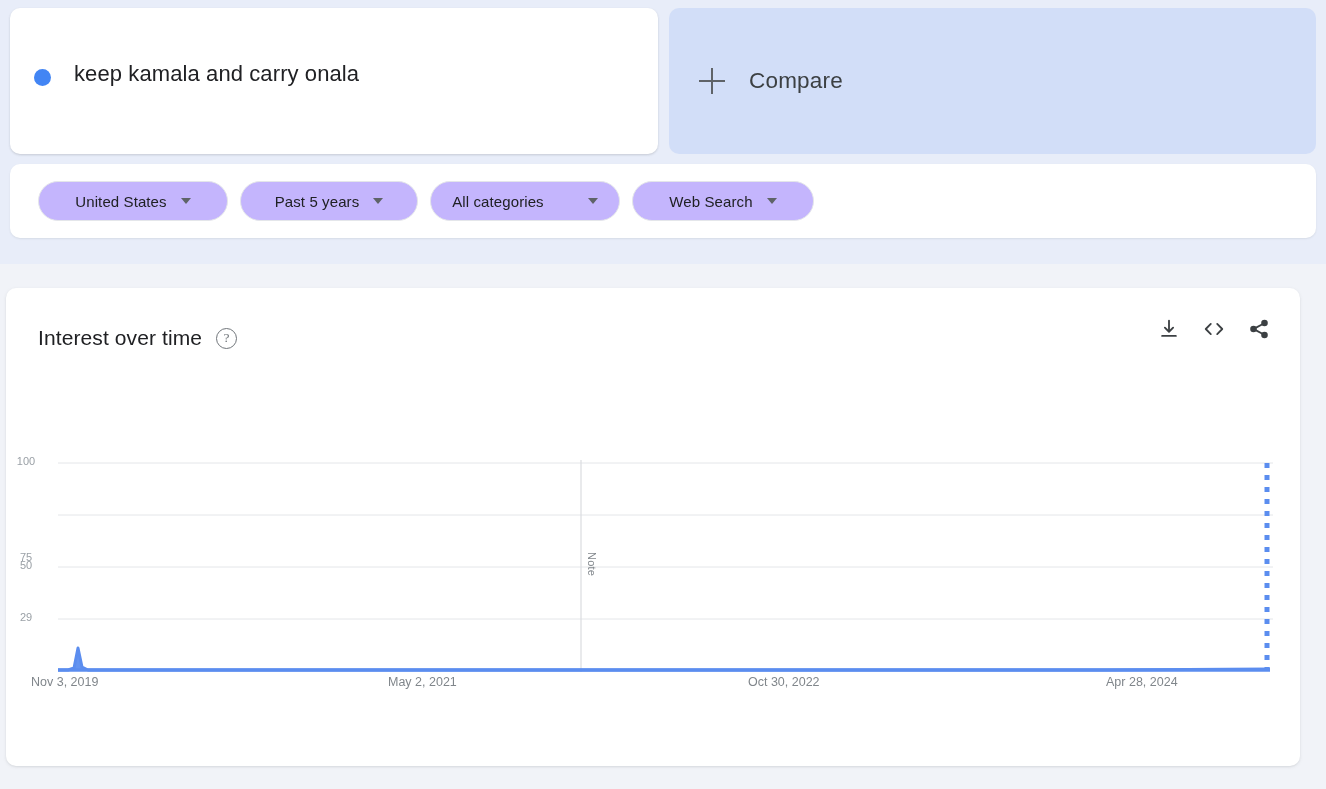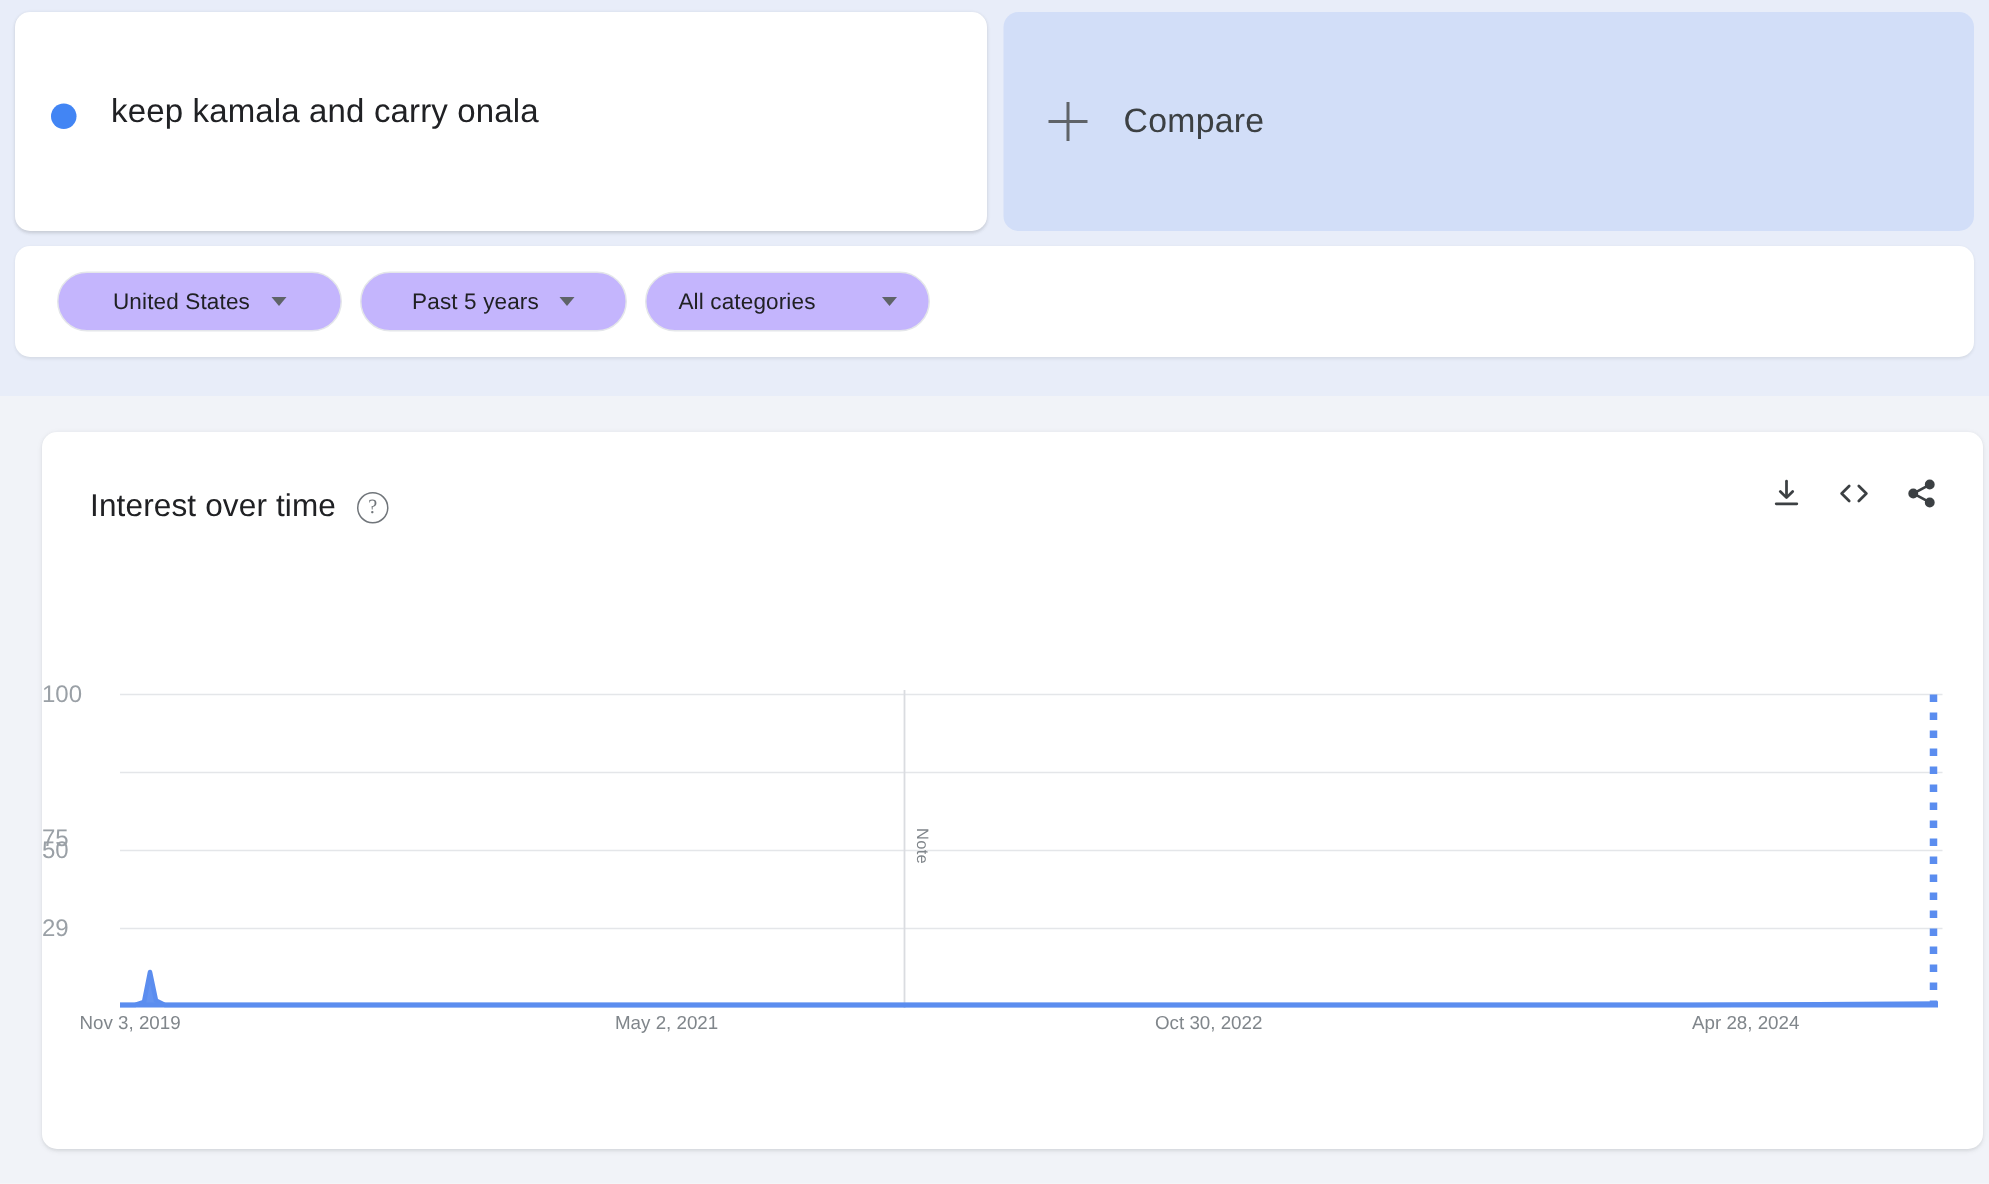--- a/index.html
+++ b/index.html
@@ -141,21 +141,21 @@
     border-top: 6.5px solid #5f6368;
   }
   .pill-w1 { width: 190px; }
   .pill-w2 { width: 178px; }
   .pill-w3 { width: 190px; gap: 30px; }
   .pill-w4 { width: 182px; }
 
   
   .chart-card {
     position: absolute;
-    left: 28px; top: 288px;
+    left: 6px; top: 288px;
     width: 1294px; height: 478px;
     background: #ffffff;
     border-radius: 10px;
     box-shadow: 0 1px 2px rgba(60,64,67,.10), 0 1px 4px rgba(60,64,67,.06);
   }
   .chart-head {
     position: absolute;
     left: 32px; top: 38px;
     display: flex;
     align-items: center;
@@ -188,23 +188,23 @@
 
   
   .plot {
     position: absolute;
     left: 0; top: 0;
     width: 1294px; height: 478px;
     pointer-events: none;
   }
   .ytick {
     position: absolute;
-    font-size: 16px;
+    font-size: 11px;
     color: #9aa0a6;
-    text-align: left;
+    text-align: center;
     width: 40px;
   }
   .xtick {
     position: absolute;
     font-size: 12.5px;
     color: #80868b;
     white-space: nowrap;
     text-align: right;
   }
   .note-label {
@@ -251,20 +251,24 @@
       <div class="pill pill-w2">
         <span class="pill-label">Past 5 years</span>
         <span class="caret"></span>
       </div>
 
       <div class="pill pill-w3">
         <span class="pill-label">All categories</span>
         <span class="caret"></span>
       </div>
 
+      <div class="pill pill-w4">
+        <span class="pill-label">Web Search</span>
+        <span class="caret"></span>
+      </div>
 
     </div>
   </div>
 
   <div class="chart-card">
 
     <div class="chart-head">
       <span class="chart-title">Interest over time</span>
       <span class="help-icon">?</span>
     </div>

